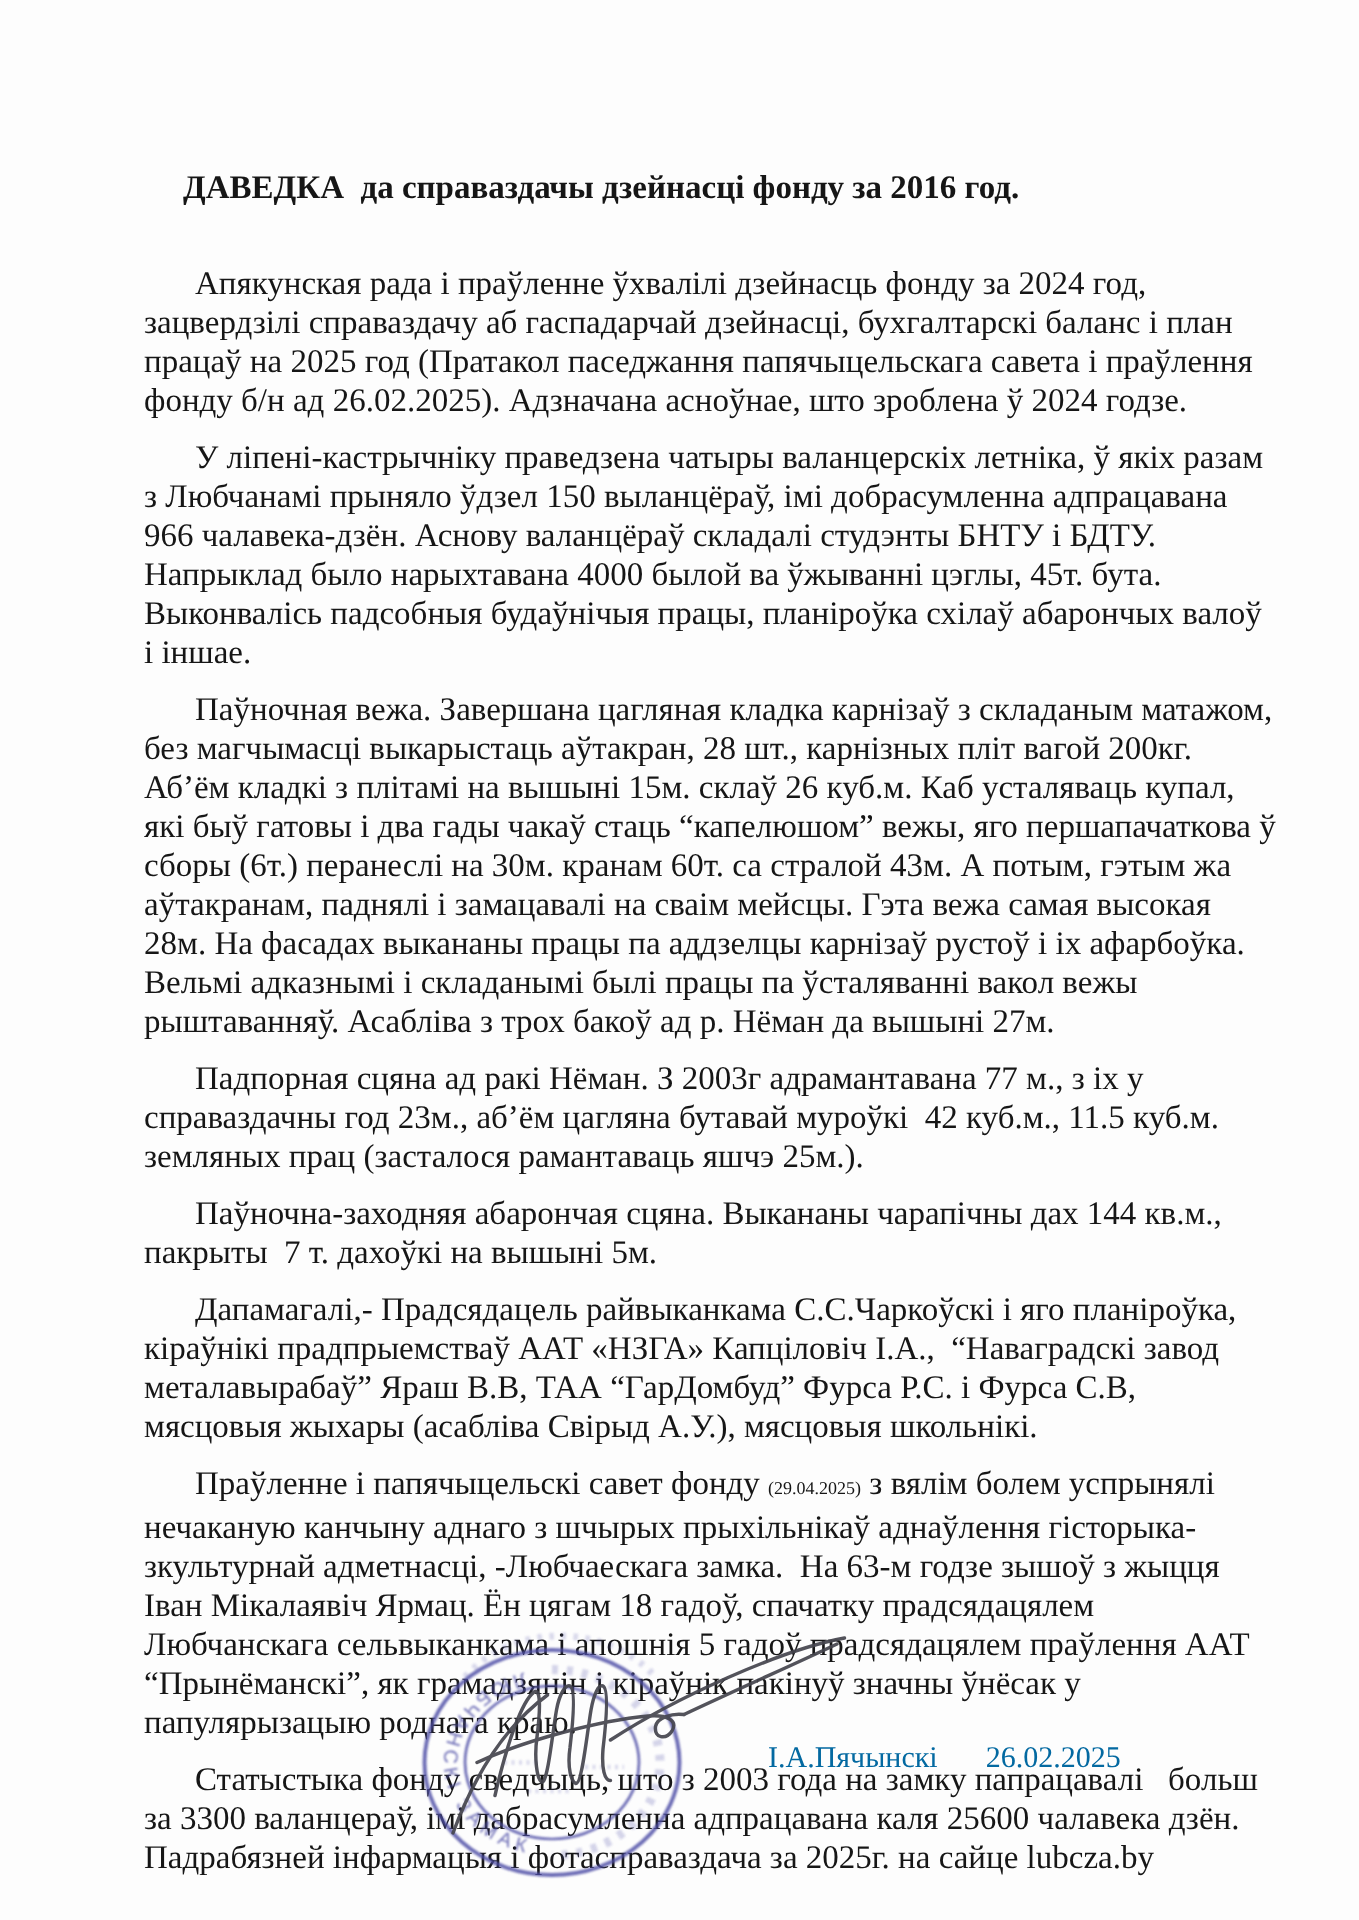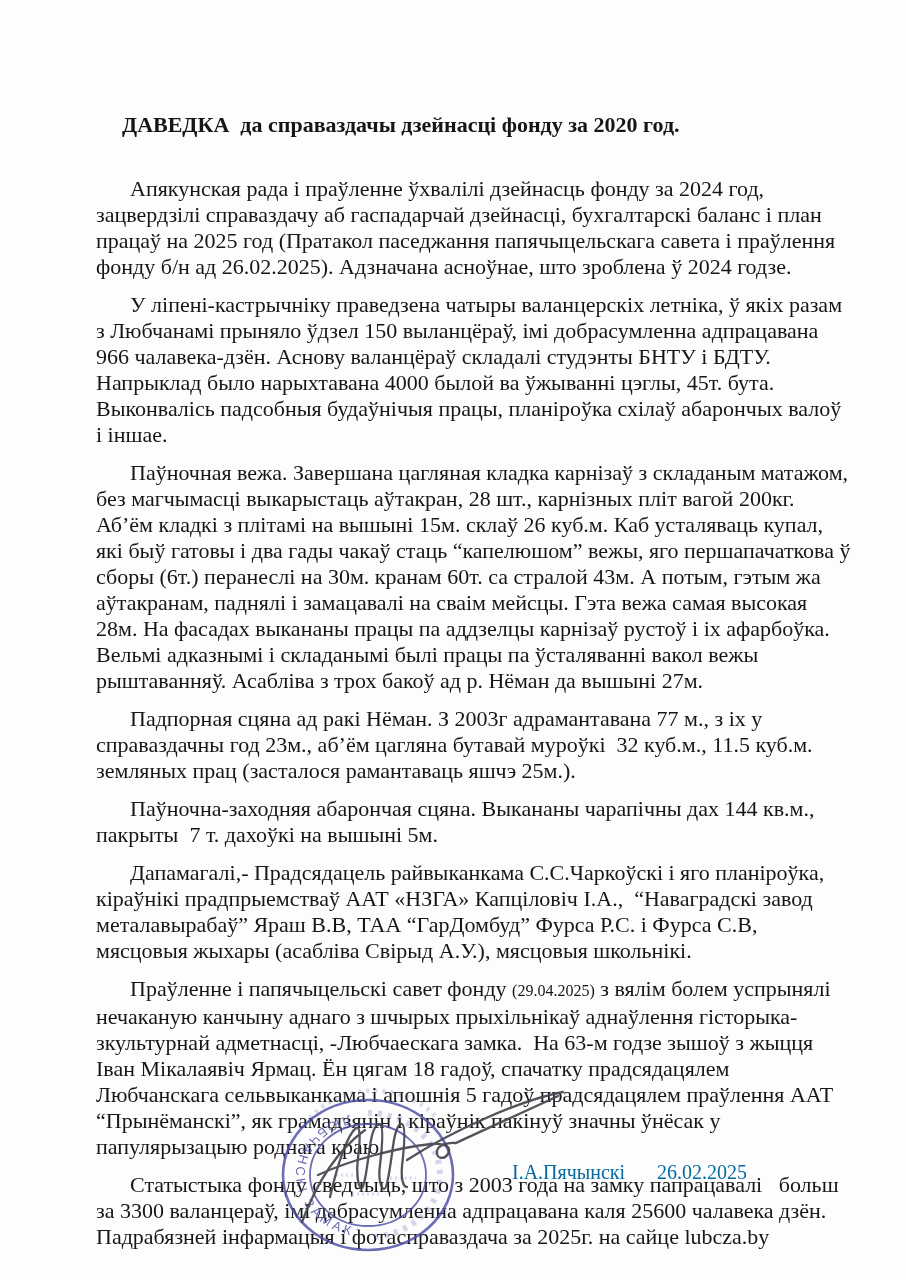--- a/index.html
+++ b/index.html
@@ -9,39 +9,39 @@
   }
   .doc { position:absolute; left:84px; top:112px; width:780px; }
   .title {
     font-weight:bold; font-size:22px; line-height:26px; text-indent:38px;
     white-space:pre-wrap; margin:0 0 38px 0;
   }
   .para {
     margin:12px; font-size:22px; line-height:26px; text-indent:34px;
     white-space:pre-wrap; text-align:left;
   }
-  .small-date { font-size:16px;text-align:center; }
+  .small-date { font-size:12px;text-align:center; }
   .stamp-sign { position:absolute; left:240px; top:1082px; width:360px; height:198px; }
   .sig-line {
     position:absolute; left:492px; top:1138px; font-size:20px;
     white-space:pre; color:#0369a1;
   }
   .sig-date { margin-left:32px; }
 </style>
 </head>
 <body>
 
 <div class="page">
 
   <div class="doc">
-    <div class="title">ДАВЕДКА  да справаздачы дзейнасці фонду за 2020 год.</div>
+    <div class="title">ДАВЕДКА  да справаздачы дзейнасці фонду за 2016 год.</div>
     <p class="para">Апякунская рада і праўленне ўхвалілі дзейнасць фонду за 2024 год, зацвердзілі справаздачу аб гаспадарчай дзейнасці, бухгалтарскі баланс і план працаў на 2025 год (Пратакол паседжання папячыцельскага савета і праўлення фонду б/н ад 26.02.2025). Адзначана асноўнае, што зроблена ў 2024 годзе.</p>
     <p class="para">У ліпені-кастрычніку праведзена чатыры валанцерскіх летніка, ў якіх разам з Любчанамі прыняло ўдзел 150 выланцёраў, імі добрасумленна адпрацавана 966 чалавека-дзён. Аснову валанцёраў складалі студэнты БНТУ і БДТУ. Напрыклад было нарыхтавана 4000 былой ва ўжыванні цэглы, 45т. бута. Выконвалісь падсобныя будаўнічыя працы, планіроўка схілаў абарончых валоў і іншае.</p>
     <p class="para">Паўночная вежа. Завершана цагляная кладка карнізаў з складаным матажом, без магчымасці выкарыстаць аўтакран, 28 шт., карнізных пліт вагой 200кг. Аб’ём кладкі з плітамі на вышыні 15м. склаў 26 куб.м. Каб усталяваць купал, які быў гатовы і два гады чакаў стаць “капелюшом” вежы, яго першапачаткова ў сборы (6т.) перанеслі на 30м. кранам 60т. са стралой 43м. А потым, гэтым жа аўтакранам, паднялі і замацавалі на сваім мейсцы. Гэта вежа самая высокая 28м. На фасадах выкананы працы па аддзелцы карнізаў рустоў і іх афарбоўка. Вельмі адказнымі і складанымі былі працы па ўсталяванні вакол вежы рыштаванняў. Асабліва з трох бакоў ад р. Нёман да вышыні 27м.</p>
-    <p class="para">Падпорная сцяна ад ракі Нёман. З 2003г адрамантавана 77 м., з іх у справаздачны год 23м., аб’ём цагляна бутавай муроўкі  32 куб.м., 11.5 куб.м. земляных прац (засталося рамантаваць яшчэ 25м.).</p>
+    <p class="para">Падпорная сцяна ад ракі Нёман. З 2003г адрамантавана 77 м., з іх у справаздачны год 23м., аб’ём цагляна бутавай муроўкі  42 куб.м., 11.5 куб.м. земляных прац (засталося рамантаваць яшчэ 25м.).</p>
     <p class="para">Паўночна-заходняя абарончая сцяна. Выкананы чарапічны дах 144 кв.м., пакрыты  7 т. дахоўкі на вышыні 5м.</p>
     <p class="para">Дапамагалі,- Прадсядацель райвыканкама С.С.Чаркоўскі і яго планіроўка, кіраўнікі прадпрыемстваў ААТ «НЗГА» Капціловіч І.А.,  “Наваградскі завод металавырабаў” Яраш В.В, ТАА “ГарДомбуд” Фурса Р.С. і Фурса С.В, мясцовыя жыхары (асабліва Свірыд А.У.), мясцовыя школьнікі.</p>
     <p class="para"><span>Праўленне і папячыцельскі савет фонду </span><span class="small-date">(29.04.2025)</span><span> з вялім болем успрынялі нечаканую канчыну аднаго з шчырых прыхільнікаў аднаўлення гісторыка-зкультурнай адметнасці, -Любчаескага замка.  На 63-м годзе зышоў з жыцця Іван Мікалаявіч Ярмац. Ён цягам 18 гадоў, спачатку прадсядацялем Любчанскага сельвыканкама і апошнія 5 гадоў прадсядацялем праўлення ААТ “Прынёманскі”, як грамадзянін і кіраўнік пакінуў значны ўнёсак у папулярызацыю роднага краю.</span></p>
     <p class="para">Статыстыка фонду сведчыць, што з 2003 года на замку папрацавалі   больш за 3300 валанцераў, імі дабрасумленна адпрацавана каля 25600 чалавека дзён. Падрабязней інфармацыя і фотасправаздача за 2025г. на сайце lubcza.by</p>
   </div>
 
   <svg class="stamp-sign" viewBox="0 0 360 198">
     <defs>
       <filter id="soft">
           <feGaussianBlur stdDeviation="0.55"></feGaussianBlur>

